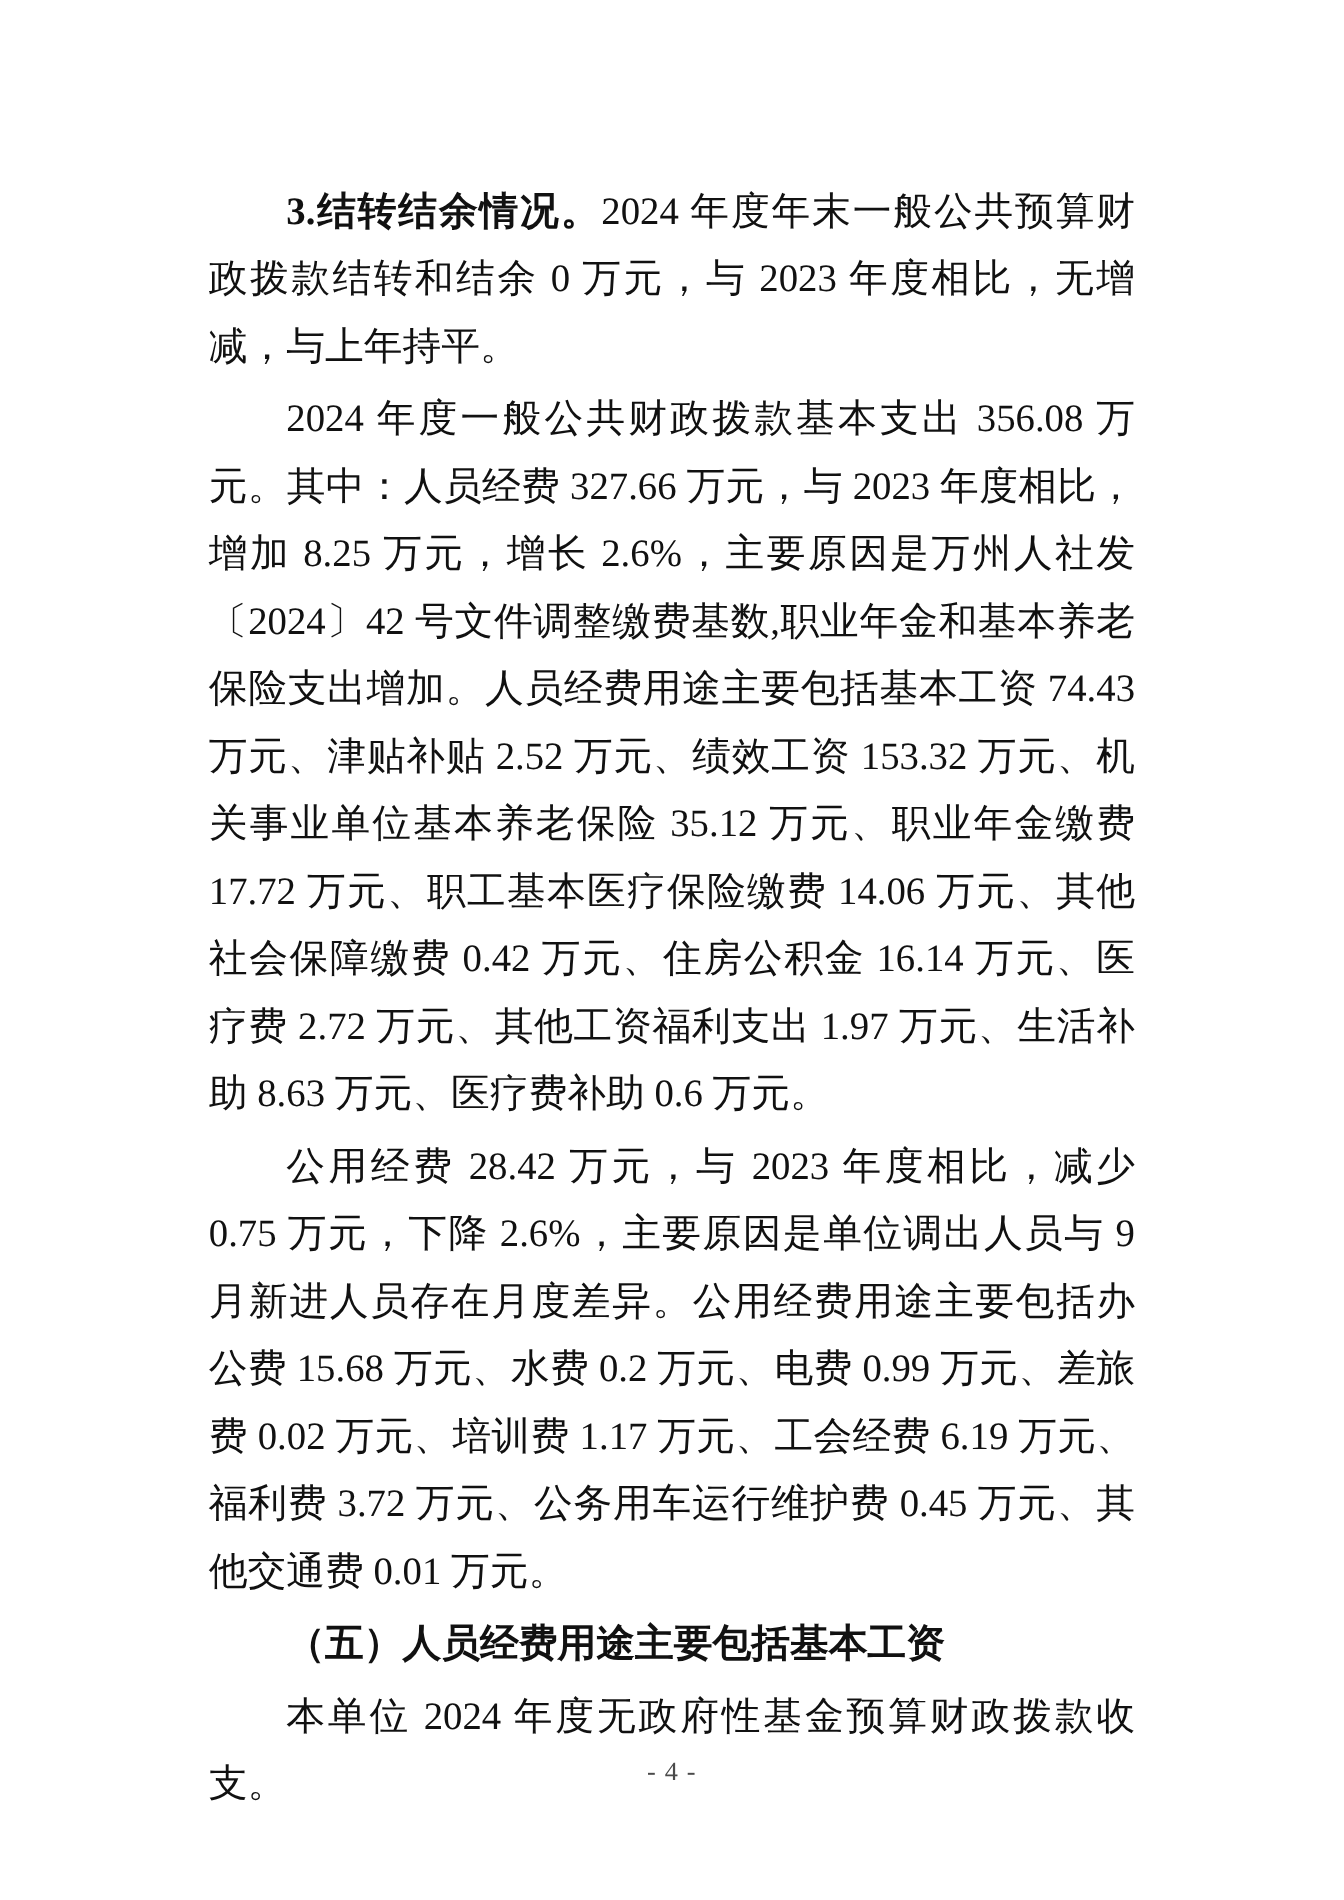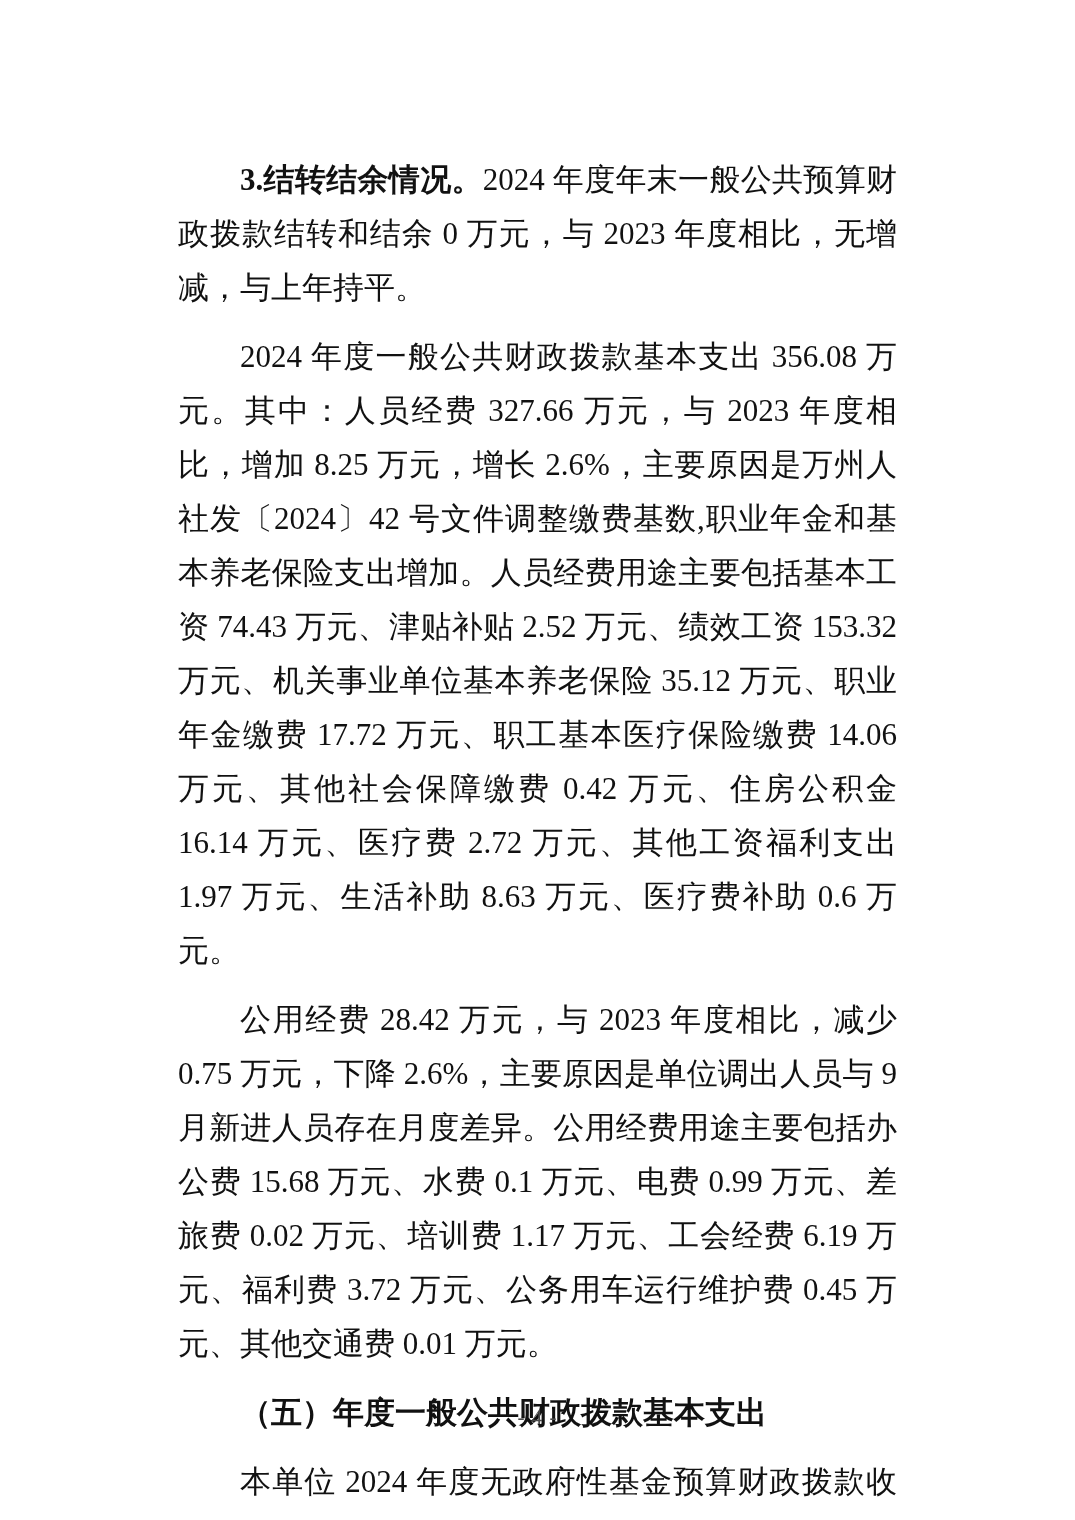--- a/index.html
+++ b/index.html
@@ -18,21 +18,21 @@
     position: absolute;
     left: 163px;
     top: 138px;
     width: 749px;
     font-size: 31px;
     line-height: 54px;
     text-align: justify;
     text-justify: inter-ideograph;
   }
   .para {
-    margin: 15px;
+    margin: 4px;
     text-indent: 2em;
   }
   .para-lead { font-weight: bold; }
   .heading { font-weight: bold; }
   .footer {
     position: absolute;
     left: 0;
     width: 100%;
     top: 1402px;
     text-align: center;
@@ -46,23 +46,23 @@
 <body>
 
 <div class="page">
   <main class="content">
 
     <p class="para"><span class="para-lead">3.结转结余情况。</span><span>2024 年度年末一般公共预算财政拨款结转和结余 0 万元，与 2023 年度相比，无增减，与上年持平。</span></p>
 
 
     <p class="para">2024 年度一般公共财政拨款基本支出 356.08 万元。其中：人员经费 327.66 万元，与 2023 年度相比，增加 8.25 万元，增长 2.6%，主要原因是万州人社发〔2024〕42 号文件调整缴费基数,职业年金和基本养老保险支出增加。人员经费用途主要包括基本工资 74.43 万元、津贴补贴 2.52 万元、绩效工资 153.32 万元、机关事业单位基本养老保险 35.12 万元、职业年金缴费 17.72 万元、职工基本医疗保险缴费 14.06 万元、其他社会保障缴费 0.42 万元、住房公积金 16.14 万元、医疗费 2.72 万元、其他工资福利支出 1.97 万元、生活补助 8.63 万元、医疗费补助 0.6 万元。</p>
 
-    <p class="para">公用经费 28.42 万元，与 2023 年度相比，减少 0.75 万元，下降 2.6%，主要原因是单位调出人员与 9 月新进人员存在月度差异。公用经费用途主要包括办公费 15.68 万元、水费 0.1 万元、电费 0.99 万元、差旅费 0.02 万元、培训费 1.17 万元、工会经费 6.19 万元、福利费 3.72 万元、公务用车运行维护费 0.45 万元、其他交通费 0.01 万元。</p>
+    <p class="para">公用经费 28.42 万元，与 2023 年度相比，减少 0.75 万元，下降 2.6%，主要原因是单位调出人员与 9 月新进人员存在月度差异。公用经费用途主要包括办公费 15.68 万元、水费 0.2 万元、电费 0.99 万元、差旅费 0.02 万元、培训费 1.17 万元、工会经费 6.19 万元、福利费 3.72 万元、公务用车运行维护费 0.45 万元、其他交通费 0.01 万元。</p>
 
-    <p class="para heading">（五）年度一般公共财政拨款基本支出</p>
+    <p class="para heading">（五）人员经费用途主要包括基本工资</p>
 
     <p class="para">本单位 2024 年度无政府性基金预算财政拨款收支。</p>
 
   </main>
 
   <footer class="footer">
     <span>- 4 -</span>
   </footer>
 </div>
 

